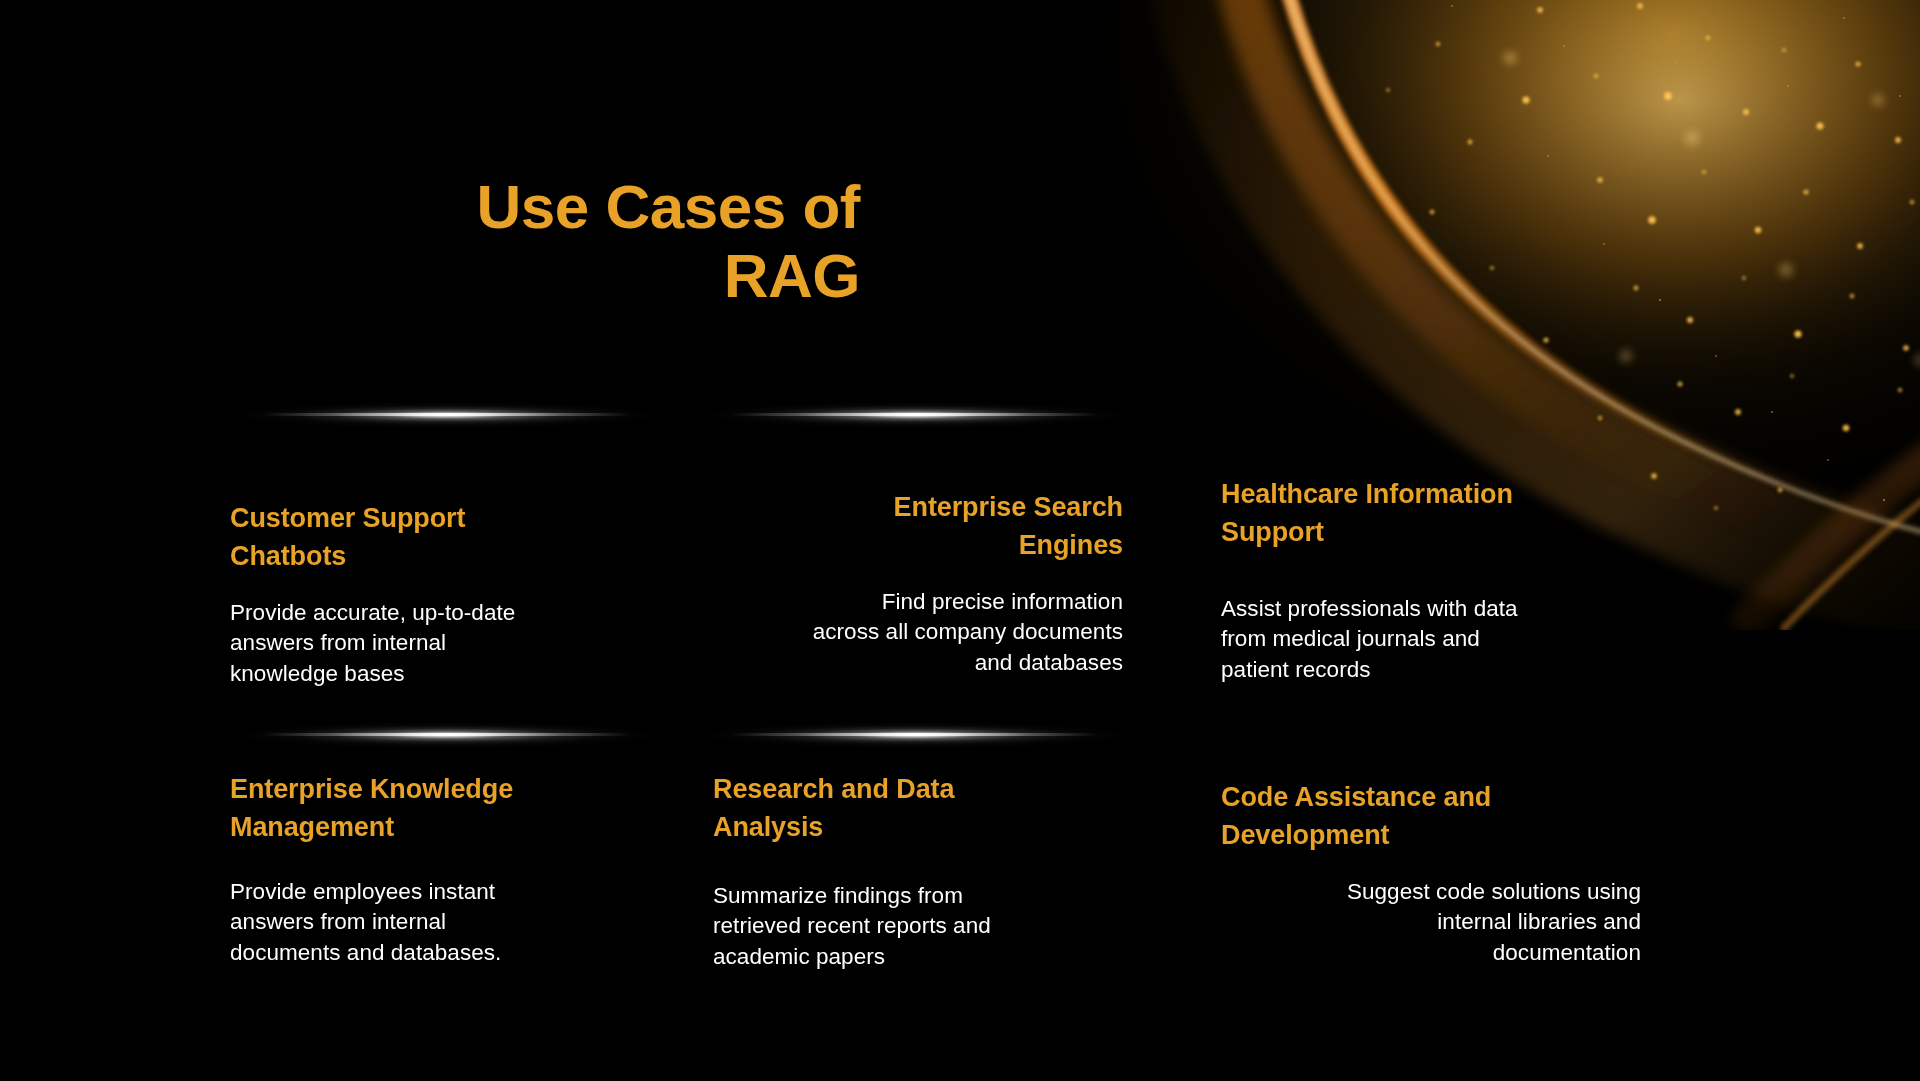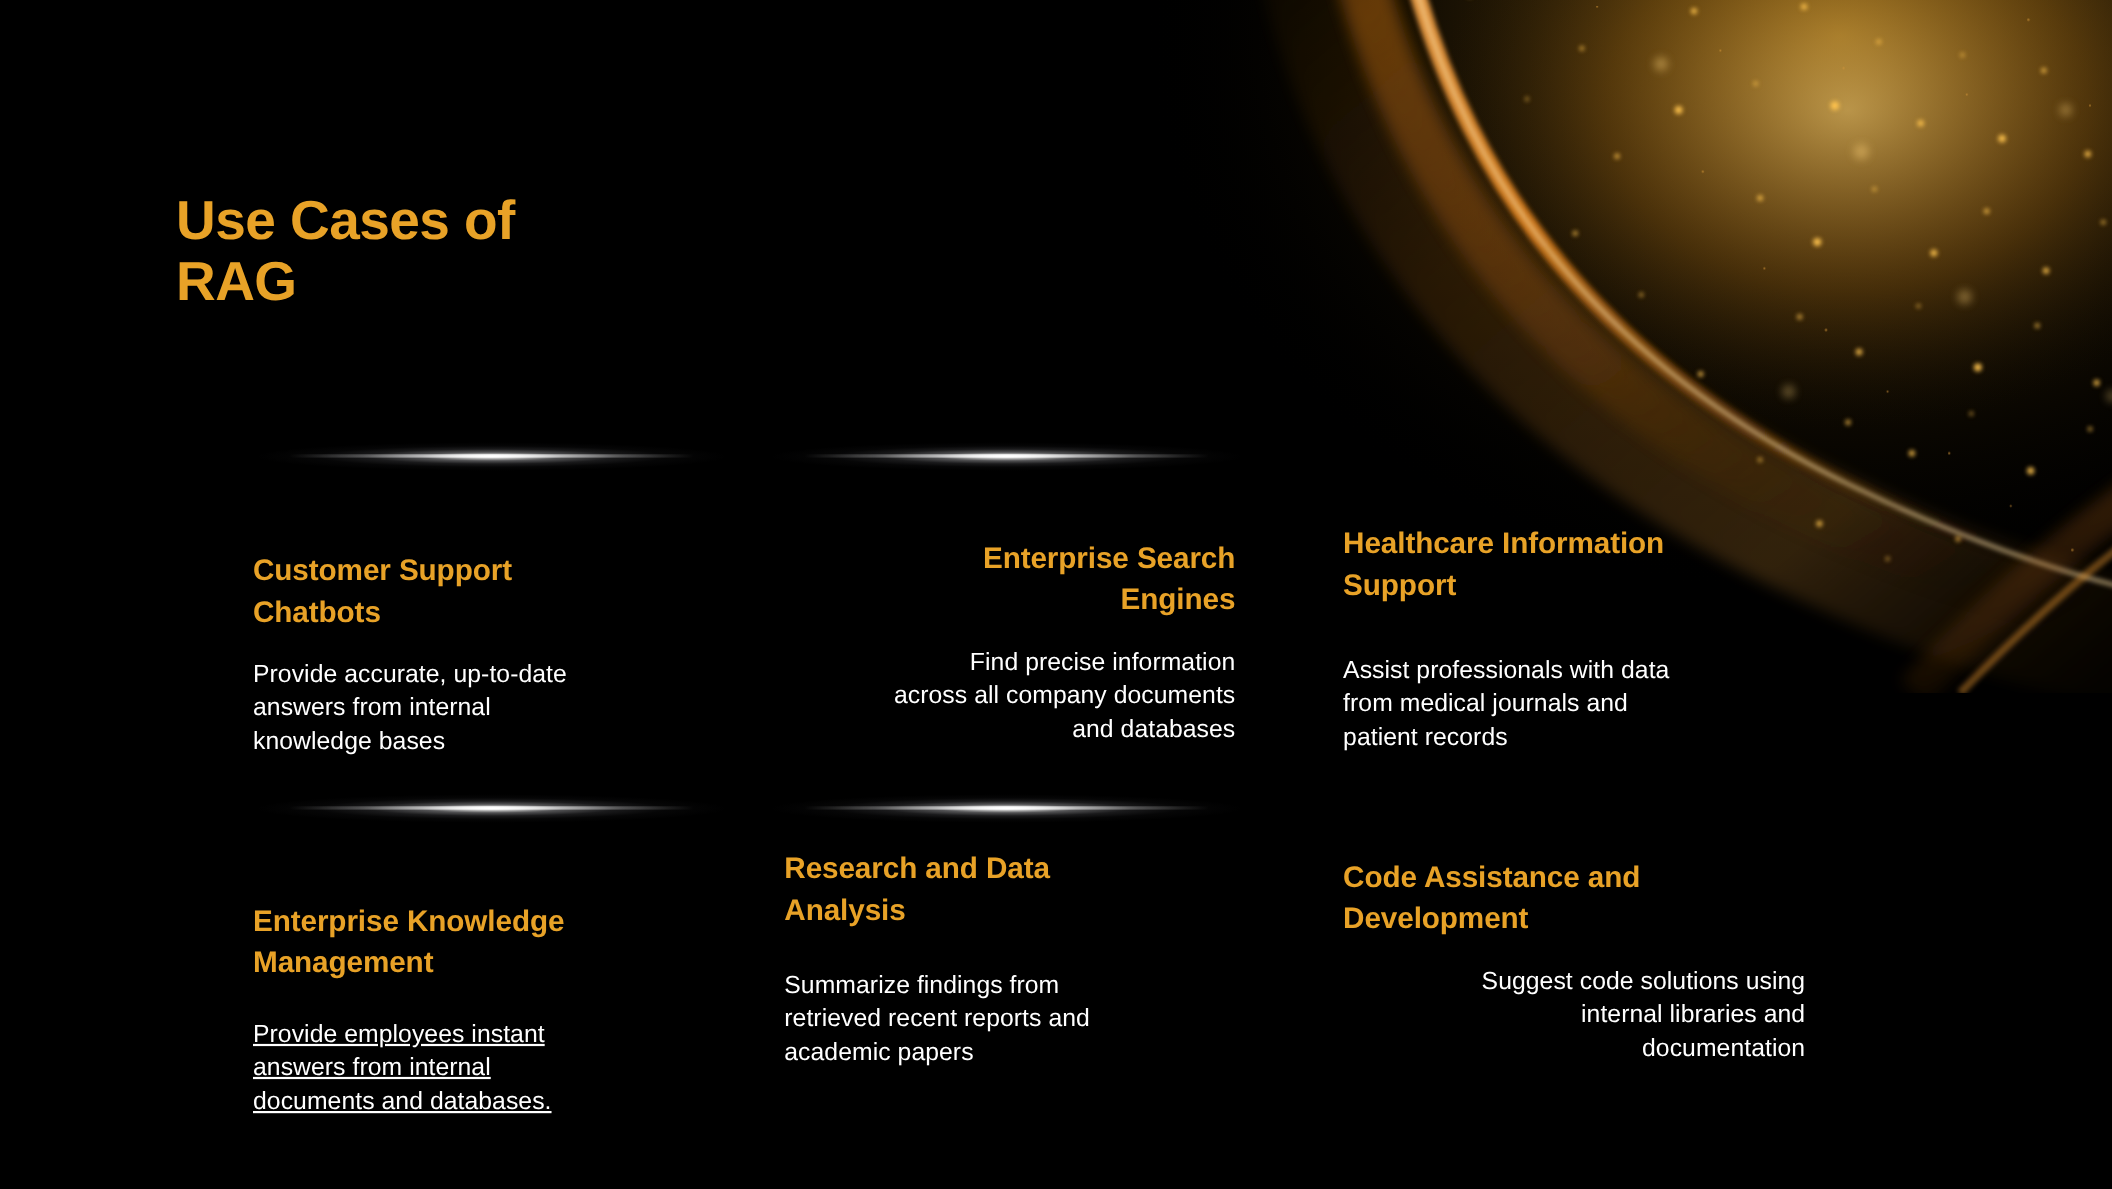--- a/index.html
+++ b/index.html
@@ -27,26 +27,27 @@
   }
   .decor svg { display:block; width:100%; height:100%; }
 
   
   .title-block {
     position:absolute;
     left:160px; top:172px;
     width:700px;
   }
   .title-line {
-    font-size:50px;
+    font-size:62px;
     font-weight:700;
     letter-spacing:-0.5px;
     line-height:1.12;
     color:#E8A227;
     white-space:pre;
+    text-align:right;
   }
 
   
   .divider {
     position:absolute;
     height:26px;
   }
   .divider .seg {
     position:absolute;
     top:0; height:26px;
@@ -105,24 +106,24 @@
     white-space:pre-line;
   }
 
   
   #card-0 { left:230px; top:499px; width:400px; }
   #card-1 { left:713px; top:488px; width:410px;text-align:right; }
   #card-2 { left:1221px; top:475px; width:420px; }
   #card-2 .card-body { margin-top:42px; }
 
   
-  #card-3 { left:230px; top:770px; width:400px;margin-top:48px; }
+  #card-3 { left:230px; top:770px; width:400px; }
   #card-4 { left:713px; top:770px; width:400px; }
   #card-5 { left:1221px; top:778px; width:420px; }
-  #card-3 .card-body { margin-top:30px;text-decoration:underline; }
+  #card-3 .card-body { margin-top:30px; }
   #card-4 .card-body { margin-top:34px; }
   #card-5 .card-body { margin-top:22px;text-align:right; }
 </style>
 </head>
 <body>
 
 <div class="slide">
 
   <div class="decor">
     <svg viewBox="0 0 1020 830" xmlns="http://www.w3.org/2000/svg" aria-hidden="true">

